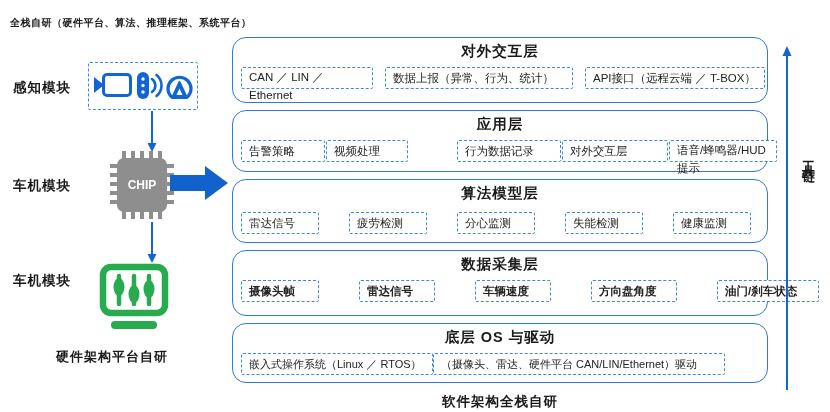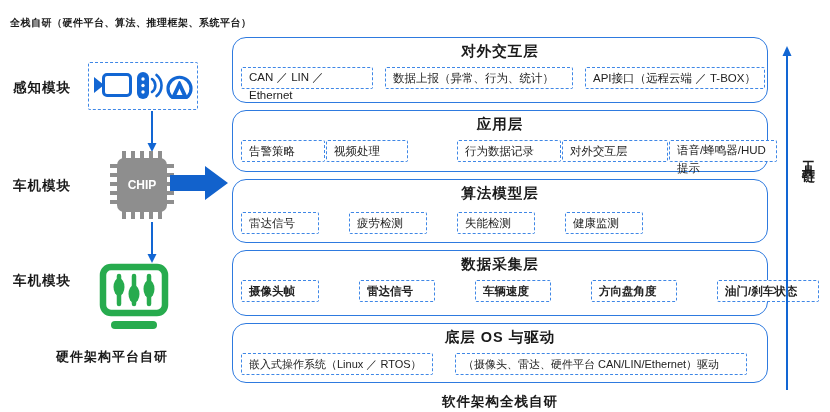--- a/index.html
+++ b/index.html
@@ -142,39 +142,40 @@
       <div class="item" style="width:106px;">对外交互层</div>
       <div class="item wrap" style="width:108px;">语音/蜂鸣器/HUD提示</div>
     </div>
   </div>
 
   <div class="layer" style="top:179px; height:64px;">
     <div class="layer-title">算法模型层</div>
     <div class="items spread" style="gap:30px; margin-top:9px;">
       <div class="item" style="width:78px;">雷达信号</div>
       <div class="item" style="width:78px;">疲劳检测</div>
+      <div class="item" style="width:78px;">分心监测</div>
       <div class="item" style="width:78px;">失能检测</div>
       <div class="item" style="width:78px;">健康监测</div>
     </div>
   </div>
 
   <div class="layer" style="top:250px; height:66px;">
     <div class="layer-title">数据采集层</div>
     <div class="items spread" style="gap:40px; font-weight:bold;">
       <div class="item" style="width:78px;">摄像头帧</div>
       <div class="item" style="width:76px;">雷达信号</div>
       <div class="item" style="width:76px;">车辆速度</div>
       <div class="item" style="width:86px;">方向盘角度</div>
       <div class="item" style="width:102px;">油门/刹车状态</div>
     </div>
   </div>
 
   <div class="layer" style="top:323px; height:60px;">
     <div class="layer-title">底层 OS 与驱动</div>
-    <div class="items spread" style="gap:22px;">
+    <div class="items spread" style="">
       <div class="item" style="width:192px; font-size:11px;">嵌入式操作系统（Linux ／ RTOS）</div>
       <div class="item" style="width:292px; font-size:11px;">（摄像头、雷达、硬件平台 CAN/LIN/Ethernet）驱动</div>
     </div>
   </div>
 
   <svg class="arrow-svg" style="left:781px; top:46px;" width="12" height="344">
     <polygon points="6,0 1.5,10 10.5,10" fill="#1266d3"></polygon>
     <line x1="6" y1="8" x2="6" y2="344" stroke="#1266d3" stroke-width="2"></line>
   </svg>
   <div class="vlabel">工具链</div>

